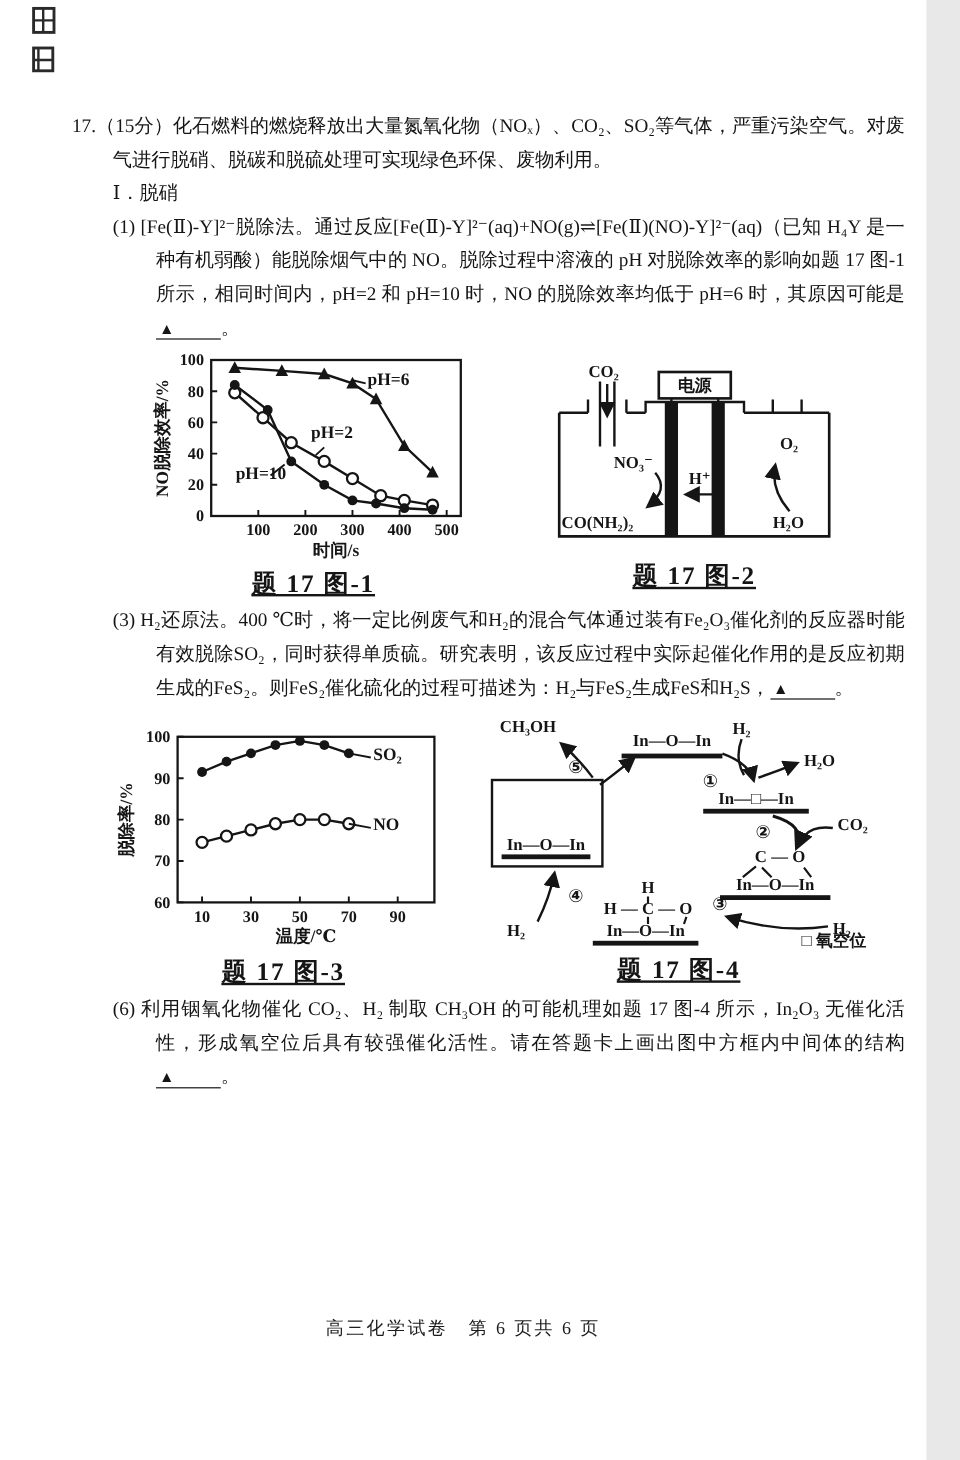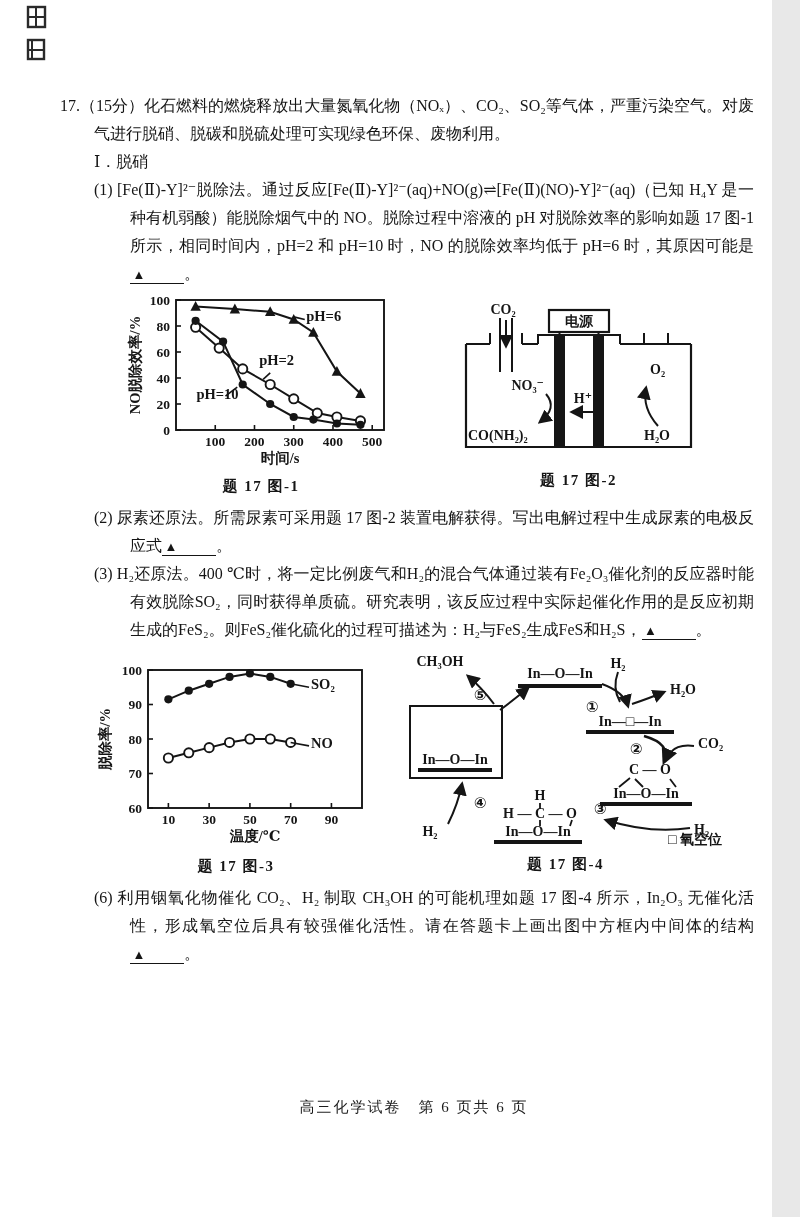--- a/index.html
+++ b/index.html
@@ -11,30 +11,30 @@
   .sec{margin-left:34px;}
   .item{margin-left:34px;padding-left:36px;text-indent:-36px;}
   .blank{display:inline-block;min-width:46px;padding:0 4px;text-align:center;
          border-bottom:1.7px solid #151515;font-size:13px;line-height:16px;color:#151515;}
   .figrow{display:flex;align-items:flex-start;margin:4px 0 4px 0;}
   .figcol{display:flex;flex-direction:column;align-items:center;}
   .figcol1{margin-left:66px;}
   .figcol2{margin-left:50px;margin-top:10px;}
   .figcol3{margin-left:36px;margin-top:12px;}
   .figcol4{margin-left:12px;}
-  .caption{font-size:15px;font-weight:700;margin-top:2px;letter-spacing:1.5px;}
+  .caption{font-size:21px;font-weight:700;margin-top:2px;letter-spacing:1.5px;text-decoration:underline;}
   svg{font-family:"Liberation Serif","DejaVu Serif","DejaVu Sans",serif;}
   .tick{font-size:13.5px;font-weight:600;fill:#151515;}
   .axis{font-size:14.5px;font-weight:600;fill:#151515;}
   .anno{font-size:14.5px;font-weight:700;fill:#151515;}
   .dlabel{font-size:14px;font-weight:700;fill:#151515;}
   .species{font-size:14px;font-weight:700;fill:#151515;}
   .circled{font-size:15px;font-weight:600;fill:#151515;font-family:"DejaVu Sans",sans-serif;}
   .footer{position:absolute;top:1098px;left:0;width:100%;text-align:center;
-          font-size:15px;letter-spacing:2px;color:#1b1b1b;padding-left:28px;}
+          font-size:15px;letter-spacing:2px;color:#1b1b1b;}
   .artifact{position:absolute;left:26px;width:22px;height:26px;}
   .a1{top:5px;} .a2{top:37px;}
 </style>
 </head>
 <body>
 
 <div class="page">
 
   <svg class="artifact a1" viewBox="0 0 22 26">
     <rect x="2" y="2" width="17" height="20" fill="none" stroke="#2a2a2a" stroke-width="2.4"></rect>
@@ -148,21 +148,20 @@
           <path d="M150 110 H126" fill="none" stroke="#151515" stroke-width="2" marker-end="url(#ah2)"></path>
 
           <text x="204" y="72" text-anchor="start" class="dlabel">O₂</text>
           <path d="M212 124 Q196 106 200 86" fill="none" stroke="#151515" stroke-width="2" marker-end="url(#ah2)"></path>
           <text x="198" y="138" text-anchor="start" class="dlabel">H₂O</text>
         </svg>
         <div class="caption">题 17 图-2</div>
       </div>
     </div>
 
-    <div class="item">(2) 尿素还原法。所需尿素可采用题 17 图-2 装置电解获得。写出电解过程中生成尿素的电极反应式<span class="blank">▲</span>。</div>
 
 
     <div class="item">(3) H₂还原法。400 ℃时，将一定比例废气和H₂的混合气体通过装有Fe₂O₃催化剂的反应器时能有效脱除SO₂，同时获得单质硫。研究表明，该反应过程中实际起催化作用的是反应初期生成的FeS₂。则FeS₂催化硫化的过程可描述为：H₂与FeS₂生成FeS和H₂S，<span class="blank">▲</span>。</div>
 
 
     <div class="figrow">
       <div class="figcol figcol3">
         <svg id="chart3" width="280" height="190">
             <rect x="52" y="10" width="214" height="138" fill="none" stroke="#151515" stroke-width="1.9"></rect>
             <line x1="72.38095238095238" y1="148" x2="72.38095238095238" y2="143" stroke="#151515" stroke-width="1.6"></line>

